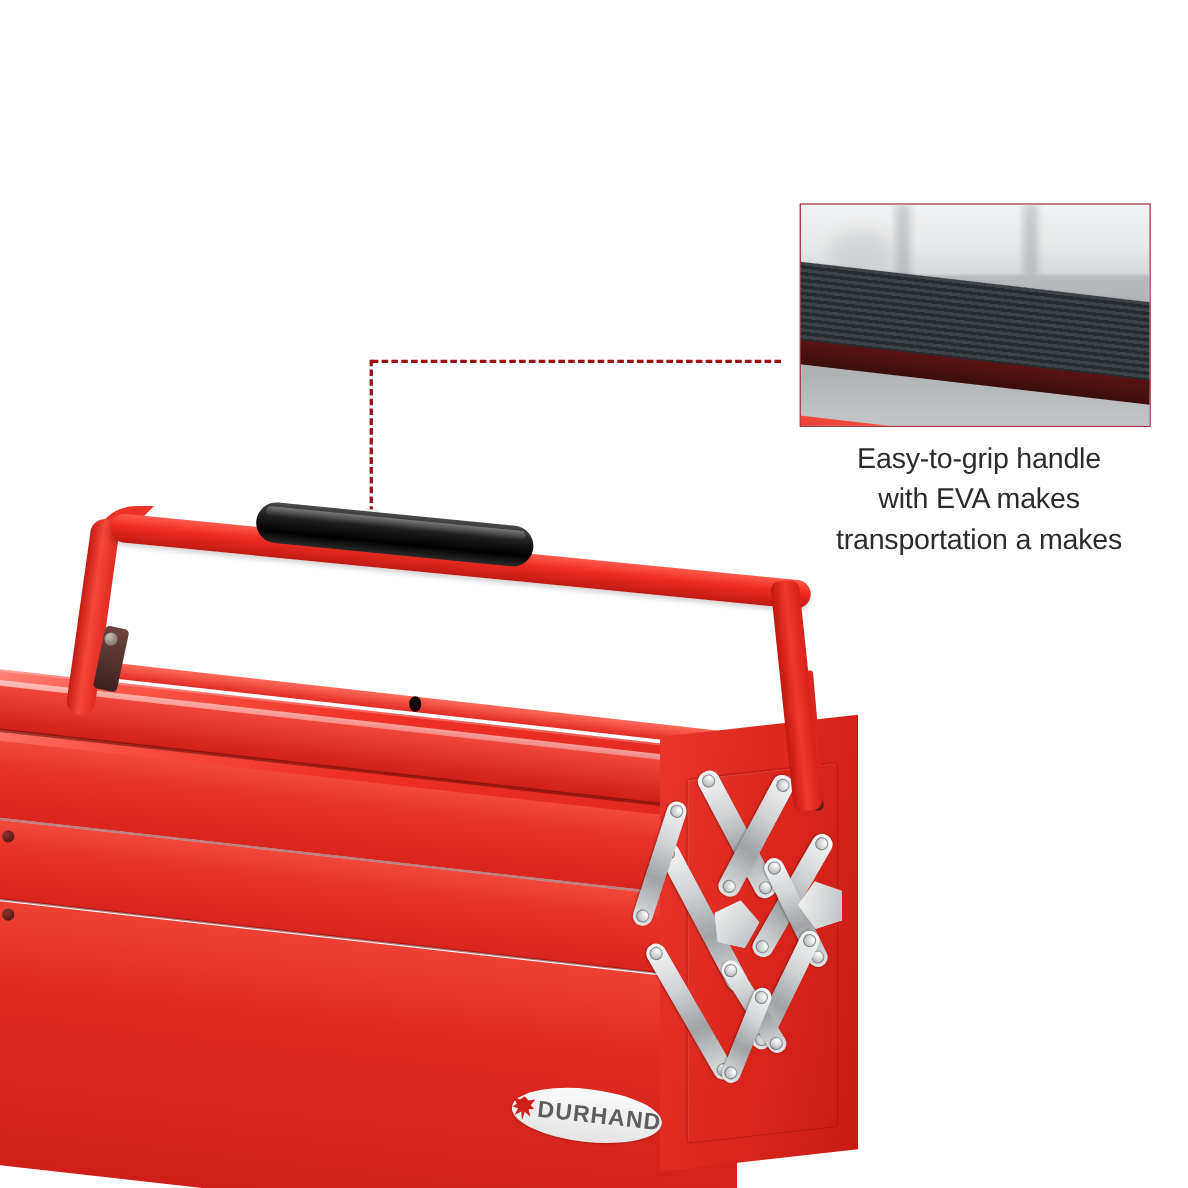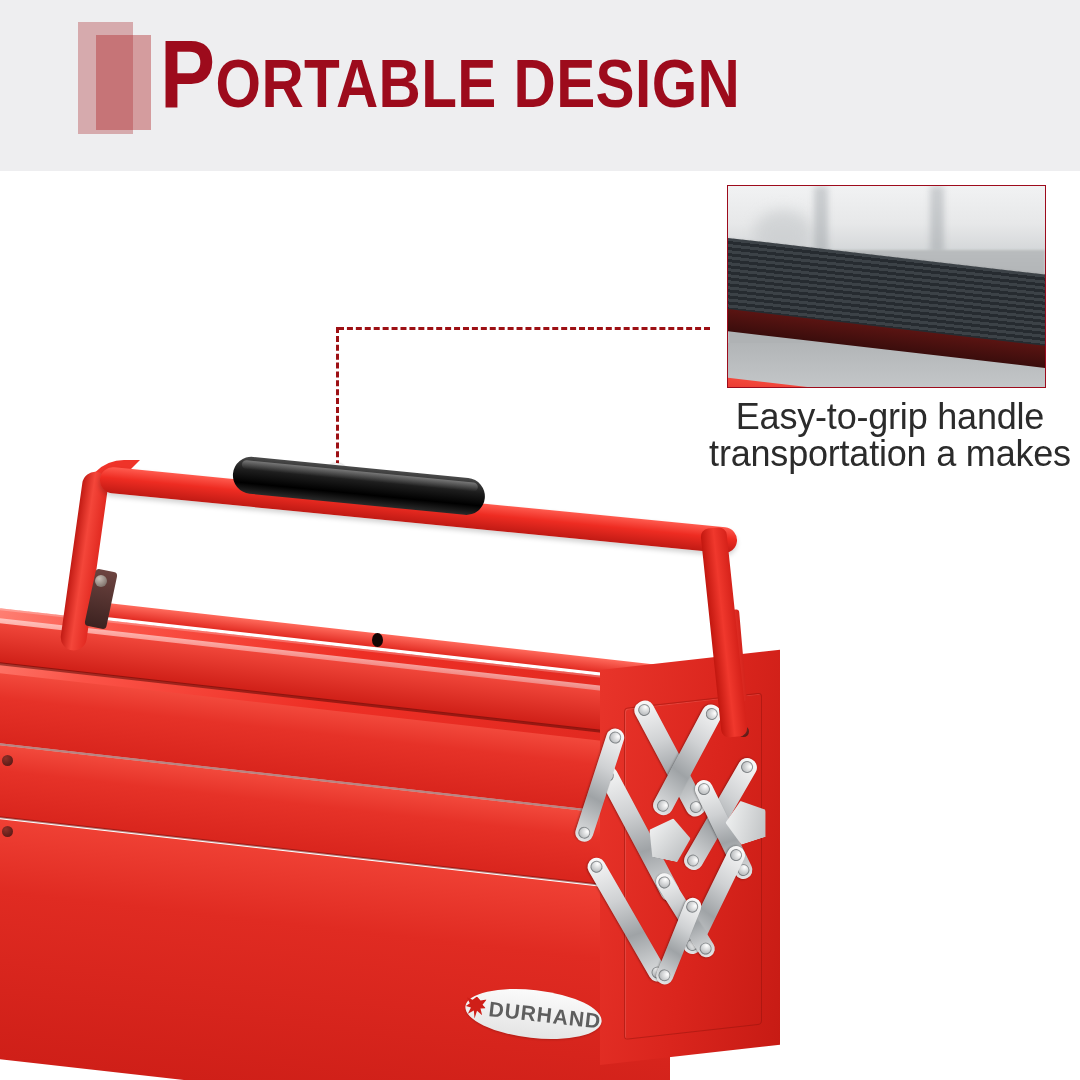--- a/index.html
+++ b/index.html
@@ -65,21 +65,21 @@
     background:linear-gradient(180deg,#f3483c,#e0302a);
     transform:rotate(6.6deg);transform-origin:left center;
   }
   .inset-floorlow{position:absolute;left:0;bottom:0;width:100%;height:22%;
     background:linear-gradient(180deg,#b2b5b7,#c3c6c8);}
 
   
   .caption{
     position:absolute;left:700px;top:398px;width:380px;
     text-align:center;color:#2b2b2b;
-    font-size:36px;line-height:37px;font-weight:400;
+    font-size:26px;line-height:37px;font-weight:400;
     letter-spacing:-.2px;
   }
   .caption div{white-space:nowrap;}
 
   
   .callout-h{
     position:absolute;left:338px;top:327px;width:372px;height:0;
     border-top:3px dashed #9d1014;
   }
   .callout-v{
@@ -248,42 +248,36 @@
   .strap-rivet{
     position:absolute;left:726px;top:262px;width:11px;height:11px;border-radius:50%;
     background:radial-gradient(circle at 35% 30%,#efefef,#8e9294);
   }
 </style>
 </head>
 <body>
 
 <div id="stage">
 
-  <div class="header-band">
-    <div class="header-deco deco-a"></div>
-    <div class="header-deco deco-b"></div>
-    <div class="header-title">
-      <span class="t-big">P</span><span class="t-small">ORTABLE DESIGN</span>
-    </div>
-  </div>
 
   <div class="inset">
     <div class="inset-sky"></div>
     <div class="inset-blob"></div>
     <div class="inset-post p1"></div>
     <div class="inset-post p2"></div>
     <div class="inset-floor"></div>
     <div class="inset-floorlow"></div>
     <div class="inset-grip"></div>
     <div class="inset-redbar"></div>
     <div class="inset-redglow"></div>
   </div>
 
   <div class="caption">
     <div>Easy-to-grip handle</div>
+    <div>with EVA makes</div>
     <div>transportation a makes</div>
   </div>
 
   <div class="callout-h"></div>
   <div class="callout-v"></div>
   <div class="callout-dot"></div>
 
   <div class="toolbox">
 
     <div class="lid-top"></div>

